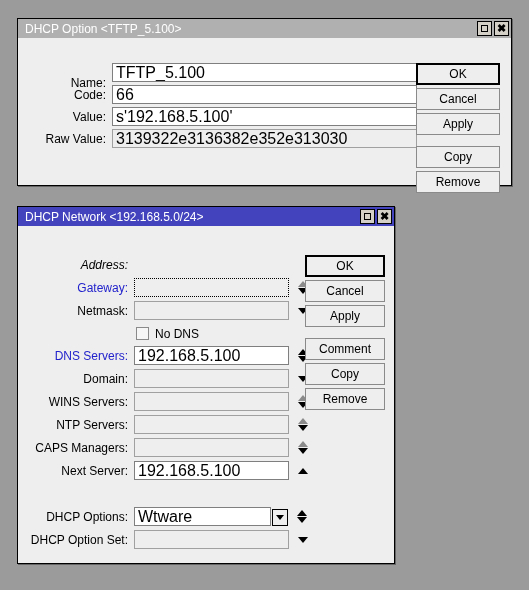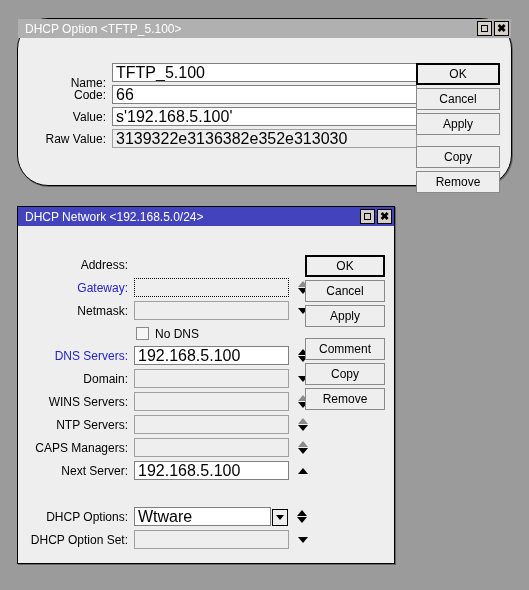--- a/index.html
+++ b/index.html
@@ -163,21 +163,21 @@
     align-items: center;
     justify-content: center;
     cursor: pointer;
     user-select: none;
   }
   .btn.default { border: 2px solid #000; }
 </style>
 </head>
 <body>
 
-<div class="window" id="win-option" style="left:17px; top:18px; width:495px; height:168px;border-radius:31px;">
+<div class="window" id="win-option" style="left:17px; top:18px; width:495px; height:168px;">
 
   <div class="titlebar inactive">
     <span class="title-text">DHCP Option &lt;TFTP_5.100&gt;</span>
     <span class="win-btns">
       <span class="win-btn">
           <span class="sq"></span>
         </span>
       <span class="win-btn">
           <span class="xg">✖</span>
         </span>
@@ -217,21 +217,21 @@
       <span class="win-btn">
           <span class="sq"></span>
         </span>
       <span class="win-btn">
           <span class="xg">✖</span>
         </span>
     </span>
   </div>
 
   <div class="win-body" id="net-body" style="height:337px;">
-      <div class="row" style="left: 8px; top: 29px;">
+      <div class="row" style="left: 8px; top: 29px; font-style: italic;">
         <div class="lbl" style="width: 102px;">Address:</div>
       </div>
       <div class="row" style="left: 8px; top: 52px;">
         <div class="lbl link" style="width: 102px;">Gateway:</div>
         <div class="field focus" style="width: 155px;"></div>
         <div class="arrows">
           <div class="tri-up dim"></div>
           <div class="tri-down"></div>
         </div>
       </div>

